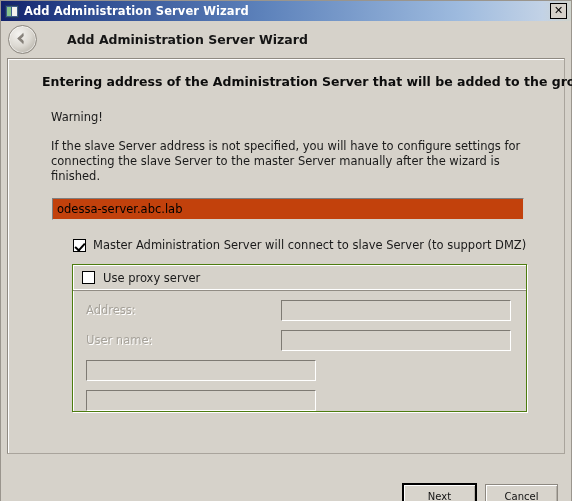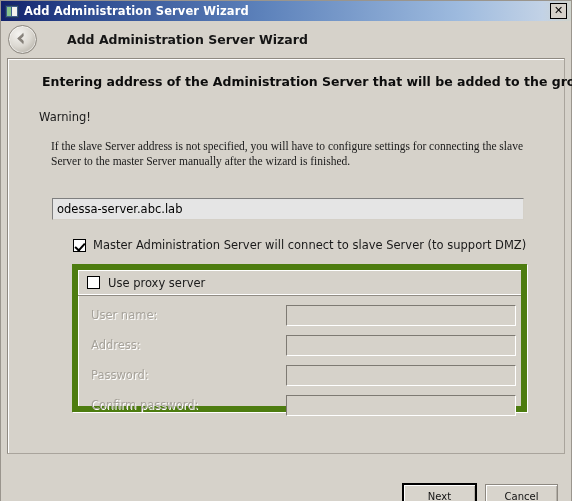--- a/index.html
+++ b/index.html
@@ -142,53 +142,52 @@
     left: 34px;
     top: 15px;
     font-size: 12.5px;
     font-weight: bold;
     color: #0d0d0d;
     white-space: nowrap;
   }
 
   .warning-label {
     position: absolute;
-    left: 31px;
+    left: 43px;
     top: 51px;
     font-size: 11.5px;
     color: #1a1a1a;
   }
 
   .warning-body {
     position: absolute;
     left: 43px;
     top: 80px;
     width: 480px;
     font-size: 11.5px;
     color: #1a1a1a;
     line-height: 15px;
-    font-family: Liberation Serif, serif;
   }
 
   .field-label {
     position: absolute;
     left: 43px;
     top: 118px;
     font-size: 11.5px;
     color: #1a1a1a;
   }
 
   .addr-input {
     position: absolute;
     left: 44px;
     top: 139px;
     width: 472px;
     height: 22px;
     box-sizing: border-box;
-    background: #e5e5e5;
+    background: #c2410c;
     border: 1px solid #7f7f7f;
     border-right-color: #d4d0c8;
     border-bottom-color: #d4d0c8;
     font-family: "DejaVu Sans", "Liberation Sans", sans-serif;
     font-size: 11.5px;
     color: #000;
     padding: 0 0 0 4px;
     line-height: 20px;
     outline: none;
   }
@@ -230,21 +229,21 @@
   }
 
   
   .groupbox {
     position: absolute;
     left: 64px;
     top: 205px;
     width: 455px;
     height: 148px;
     box-sizing: border-box;
-    border: 6px solid #4d7c0f;
+    border: 1px solid #4d7c0f;
     box-shadow: inset 1px 1px 0 #ffffff, 1px 1px 0 #ffffff;
     background: transparent;
   }
   .groupbox-head {
     position: absolute;
     left: 0; top: 0;
     width: 100%;
     height: 26px;
     box-sizing: border-box;
     border-bottom: 1px solid #918c84;
@@ -359,33 +358,31 @@
     </div>
 
     <div class="groupbox">
       <div class="groupbox-head">
         <div class="checkbox"></div>
         <div class="cb-label">Use proxy server</div>
       </div>
 
       <div class="proxy-fields">
         <div class="proxy-row">
+          <div class="lbl">Address:</div>
+          <input class="inp" type="text" disabled="" value="" style="">
+        </div>
+        <div class="proxy-row">
           <div class="lbl">User name:</div>
           <input class="inp" type="text" disabled="" value="" style="">
         </div>
         <div class="proxy-row">
-          <div class="lbl">Address:</div>
-          <input class="inp" type="text" disabled="" value="" style="">
-        </div>
-        <div class="proxy-row">
-          <div class="lbl">Password:</div>
           <input class="inp" type="password" disabled="" value="" style="">
         </div>
         <div class="proxy-row">
-          <div class="lbl">Confirm password:</div>
           <input class="inp" type="password" disabled="" value="" style="">
         </div>
       </div>
     </div>
 
   </div>
 
   <div class="footer">
     <button class="btn default">Next</button>
     <button class="btn">Cancel</button>

